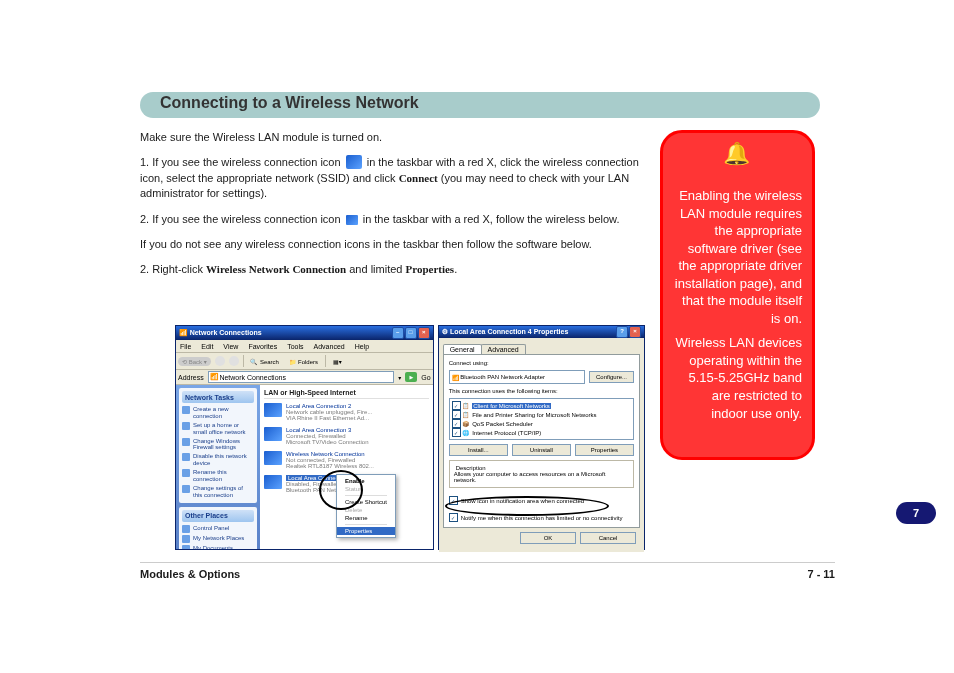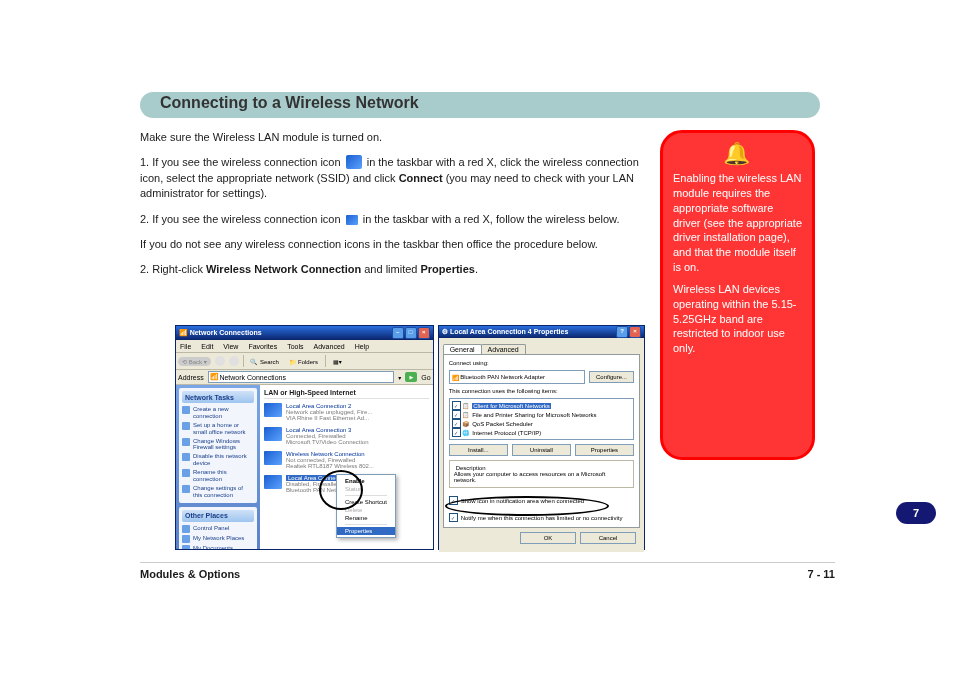--- a/index.html
+++ b/index.html
@@ -1,27 +1,27 @@
 <!DOCTYPE html>
 <html><head>
 <meta charset="utf-8">
 <style>
 html,body{margin:0;padding:0;font-family:Arial,Helvetica,sans-serif;background:#fff;color:#000;font-size:12px;}
 .page{width:954px;height:673px;position:relative;overflow:hidden;border-radius:22px;}
 .ribbon{position:absolute;left:140px;top:92px;width:680px;height:26px;border-radius:13px;background:#a8cccb;}
 .ribbon-text{position:absolute;left:160px;top:94px;font-size:16px;font-weight:bold;color:#333;}
 .body-text{position:absolute;left:140px;top:130px;width:500px;line-height:1.4;font-size:11px;color:#1a1a1a;}
 .body-text p{margin:0 0 10px 0;}
-.body-text b{font-weight:bold;}
+.body-text b{font-weight:bold;font-family:Liberation Serif, serif;}
 .icon-blue{display:inline-block;width:16px;height:14px;background:linear-gradient(135deg,#1a5ecf,#5ba2ff);border-radius:2px;vertical-align:-3px;margin:0 2px;}
 .icon-small-blue{display:inline-block;width:12px;height:10px;background:linear-gradient(135deg,#1a5ecf,#5ba2ff);border-radius:1px;vertical-align:-2px;margin:0 2px;}
 
 .warn{position:absolute;left:660px;top:130px;width:155px;height:330px;border-radius:22px;background:#ff3535;border:3px solid #ff0000;box-sizing:border-box;padding:10px;}
 .warn .bell{text-align:center;font-size:22px;color:#fff;line-height:1;}
-.warn .wtext{color:#fff;font-size:11px;line-height:1.35;margin-top:6px;}
+.warn .wtext{color:#fff;font-size:13px;line-height:1.35;margin-top:22px;text-align:right;}
 .warn .wtext p{margin:0 0 7px 0;}
 
 .pagebtn{position:absolute;right:18px;top:502px;width:40px;height:22px;border-radius:11px;background:#151872;color:#fff;text-align:center;font-weight:bold;font-size:11px;line-height:22px;}
 .footerline{position:absolute;left:140px;top:562px;width:695px;height:1px;background:#ccc;}
 .footer{position:absolute;left:140px;top:568px;width:695px;font-size:11px;color:#1a1a1a;}
 .footer .r{position:absolute;right:0;top:0;}
 
 .shots{position:absolute;left:175px;top:325px;width:470px;height:225px;display:flex;gap:4px;}
 
 .xp-window{border:1px solid #0a246a;background:#ece9d8;font-size:7px;color:#000;display:flex;flex-direction:column;flex:1;min-width:0;box-shadow:0 0 0 1px #2f68d5 inset;}
@@ -98,21 +98,21 @@
     <span class="icon-blue"></span>
     <span> in the taskbar with a red X, click the wireless connection icon, select the appropriate network (SSID) and click </span>
     <b>Connect</b>
     <span> (you may need to check with your LAN administrator for settings).</span>
   </p>
   <p>
     <span>2. If you see the wireless connection icon </span>
     <span class="icon-small-blue"></span>
     <span> in the taskbar with a red X, follow the wireless below.</span>
   </p>
-  <p>If you do not see any wireless connection icons in the taskbar then office the procedure below.</p>
+  <p>If you do not see any wireless connection icons in the taskbar then follow the software below.</p>
   <p>
     <span>2. Right-click </span><b>Wireless Network Connection</b><span> and limited </span><b>Properties</b><span>.</span>
   </p>
 </div>
 
 <div class="warn">
   <div class="bell">🔔</div>
   <div class="wtext">
     <p>Enabling the wireless LAN module requires the appropriate software driver (see the appropriate driver installation page), and that the module itself is on.</p>
     <p>Wireless LAN devices operating within the 5.15-5.25GHz band are restricted to indoor use only.</p>

